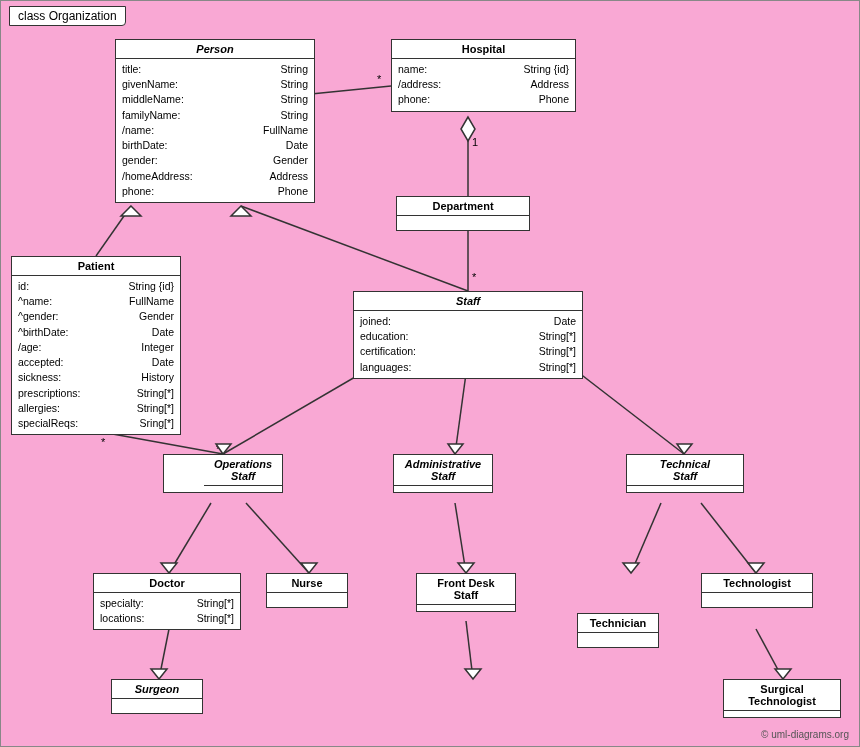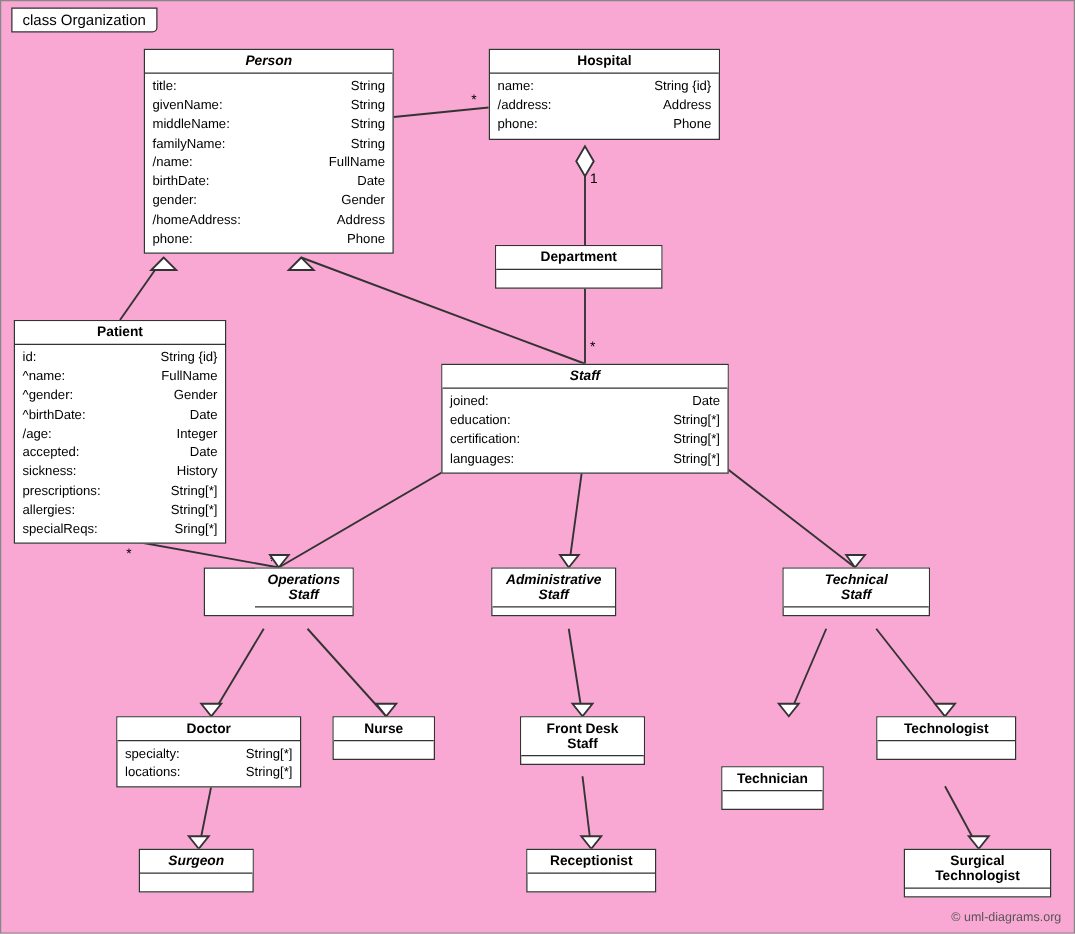--- a/index.html
+++ b/index.html
@@ -321,24 +321,20 @@
   <div class="uml-class" style="left:700px; top:572px; width:112px;">
     <div class="class-name">Technologist</div>
     <div class="class-attrs" style="height:14px;"></div>
   </div>
 
   <div class="uml-class" style="left:110px; top:678px; width:92px;font-style:italic;">
     <div class="class-name">Surgeon</div>
     <div class="class-attrs" style="height:14px;"></div>
   </div>
 
-  <div class="uml-class" style="left:420px; top:678px; width:104px;">
-    <div class="class-name">Receptionist</div>
-    <div class="class-attrs" style="height:14px;"></div>
-  </div>
 
   <div class="uml-class" style="left:722px; top:678px; width:118px;">
     <div class="class-name" style="white-space:pre-line;">Surgical
 Technologist</div>
     <div class="class-attrs" style="height:5px;"></div>
   </div>
 
   <div class="copyright">© uml-diagrams.org</div>
 
 </div>

